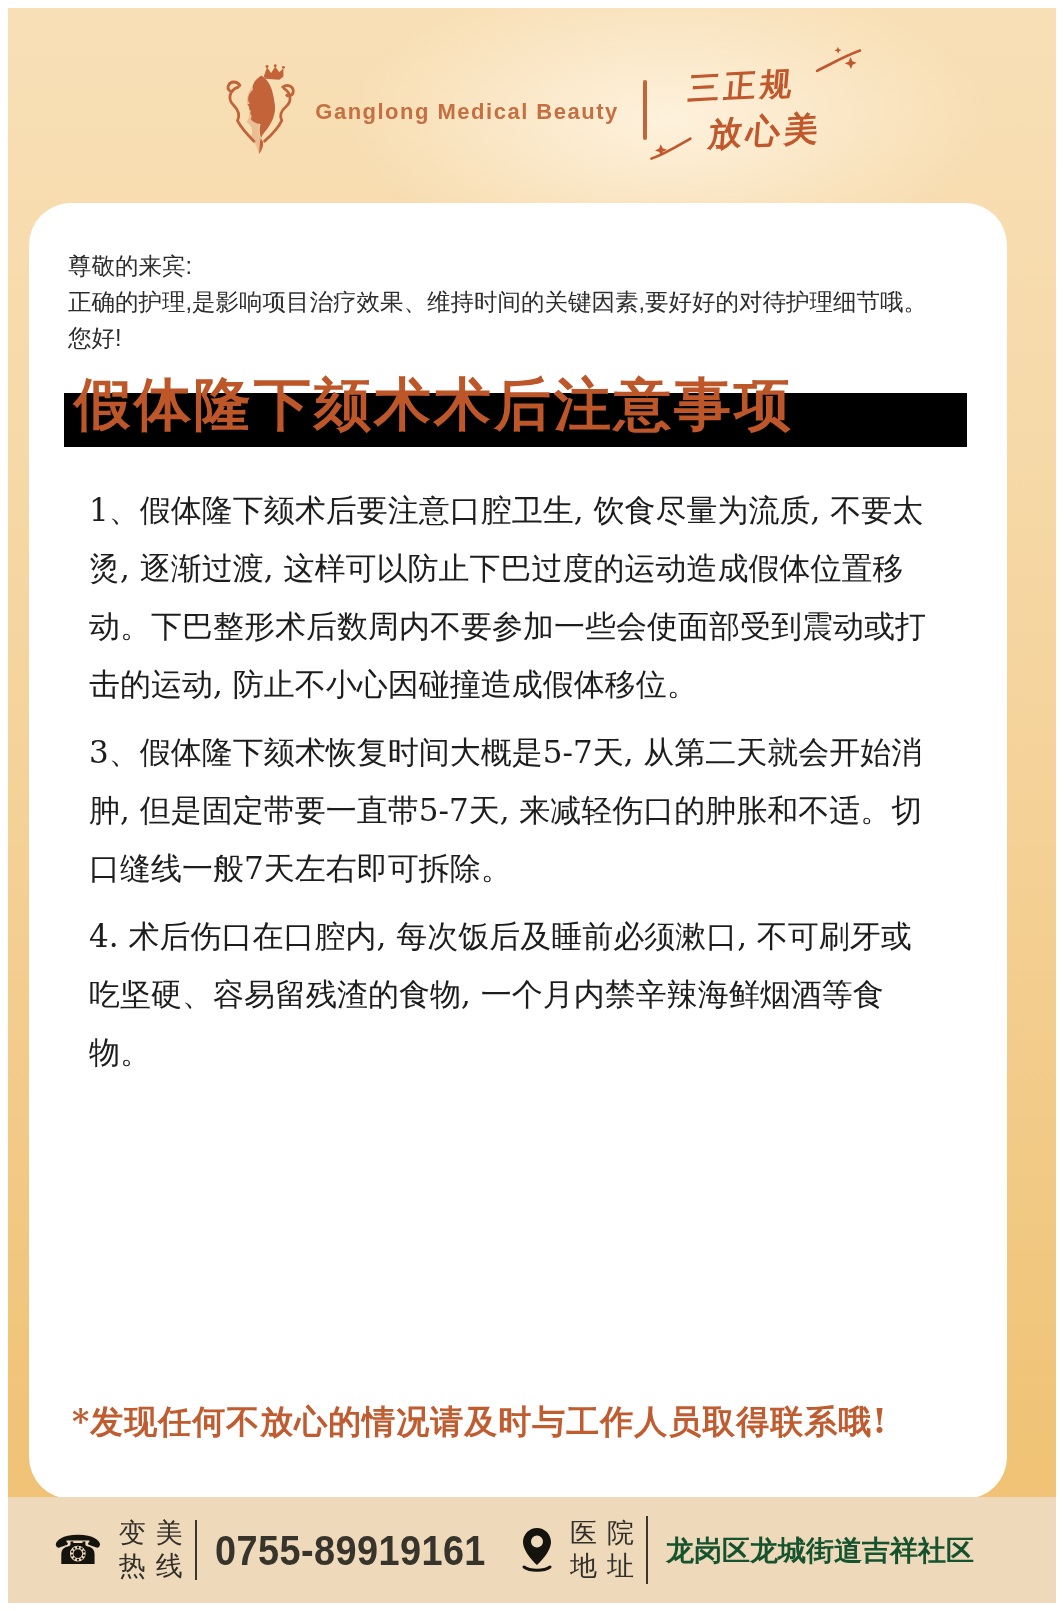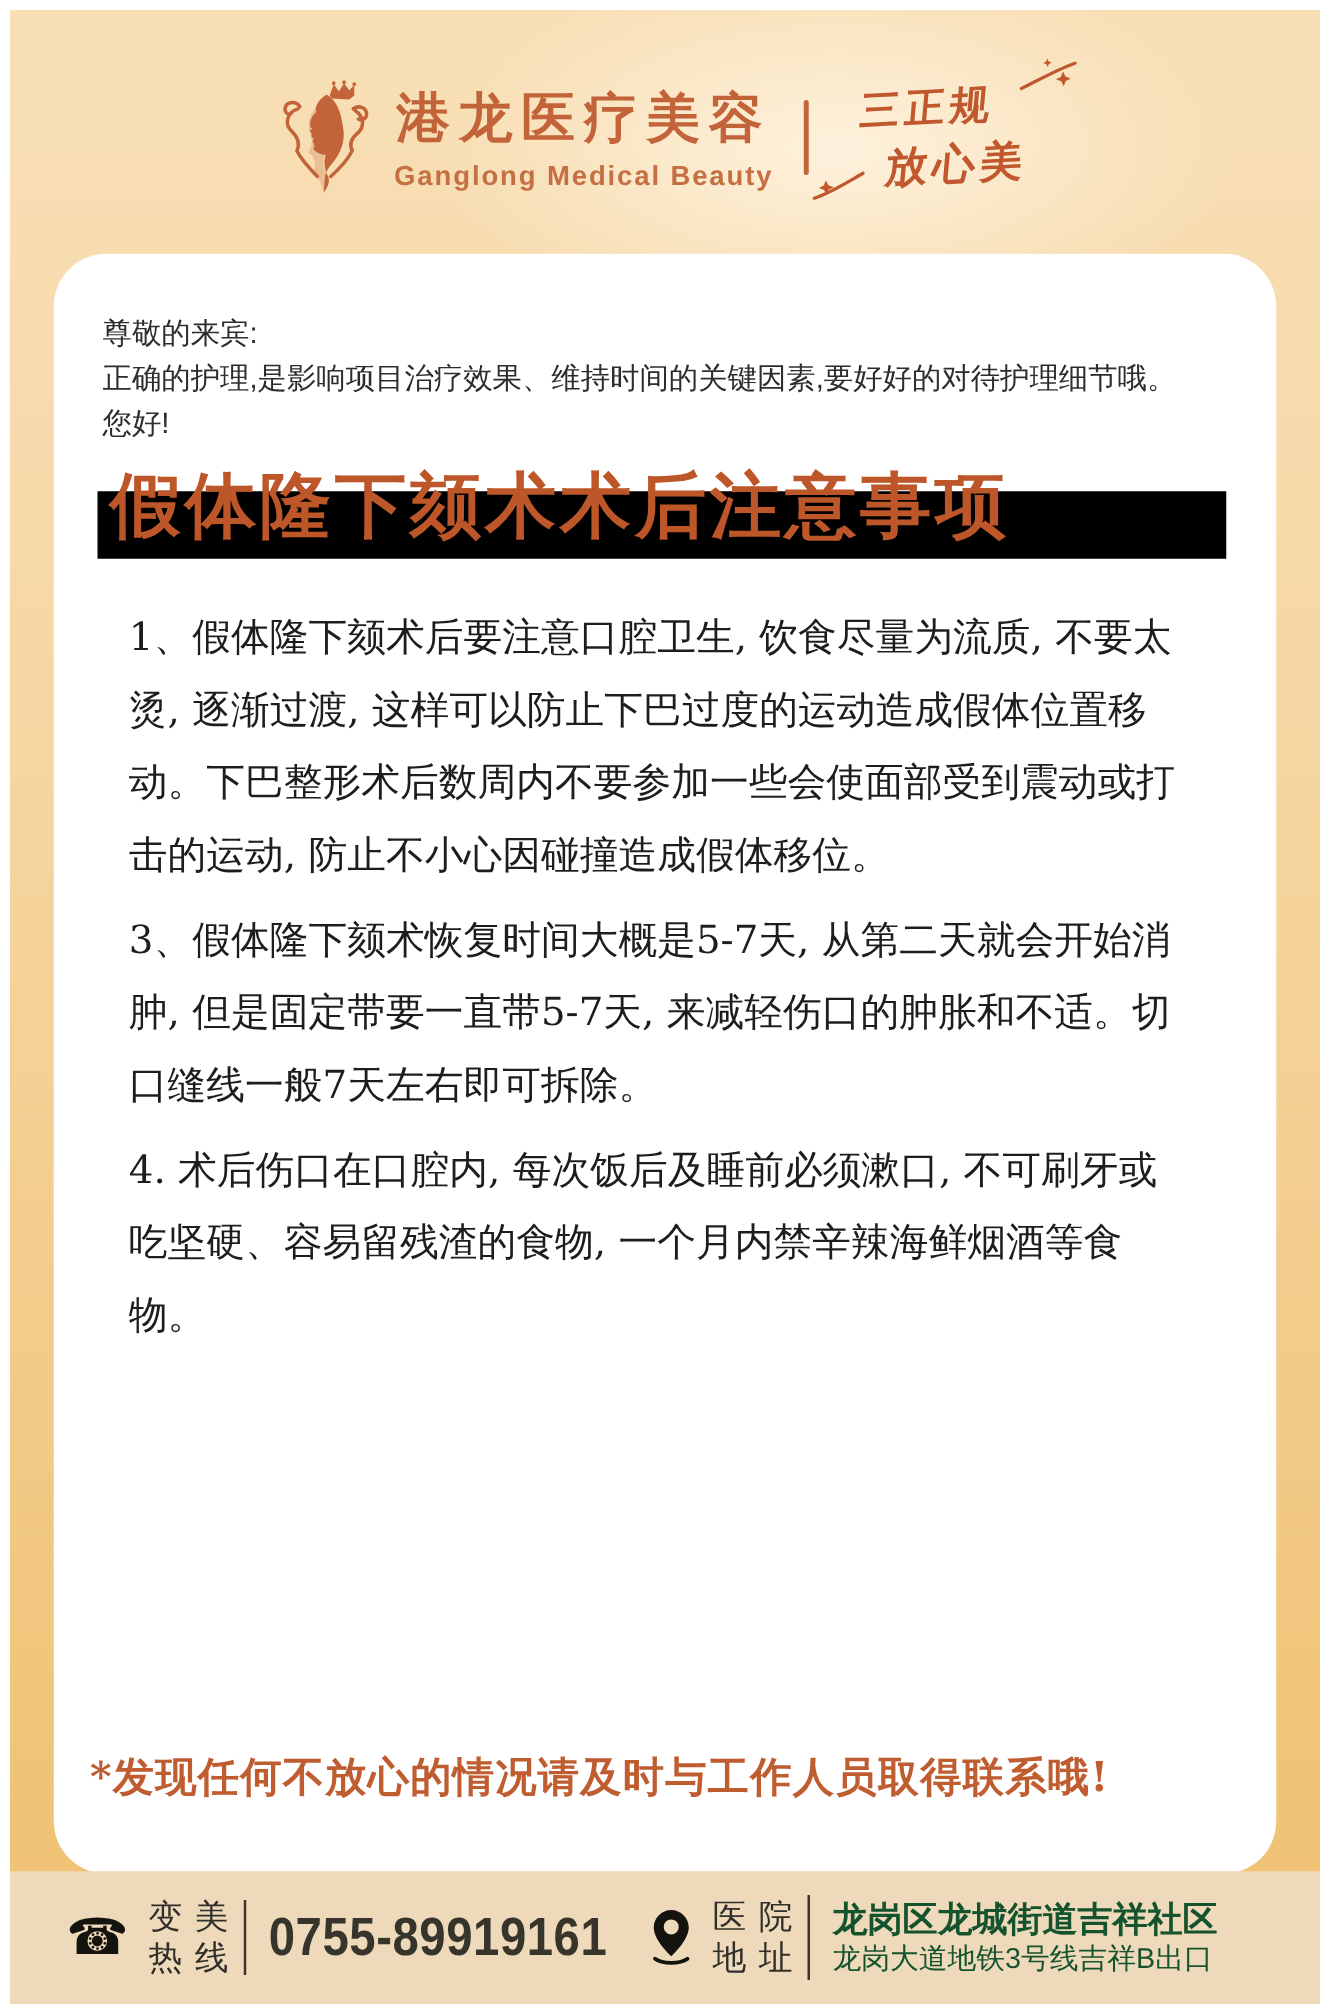--- a/index.html
+++ b/index.html
@@ -44,21 +44,21 @@
     transform:rotate(-3deg); padding:4px 26px 4px 20px;
   }
   .slogan-line { font-weight:800; transform:skewX(-8deg); letter-spacing:4px; white-space:nowrap; }
   .slogan-line1 { font-size:32px; }
   .slogan-line2 { font-size:34px; margin-left:18px; margin-top:1px; }
   .sparkle-tr { position:absolute; right:-18px; top:-10px; }
   .sparkle-bl { position:absolute; left:-22px; bottom:2px; }
 
   
   .card {
-    position:absolute; left:35px; top:195px;
+    position:absolute; left:21px; top:195px;
     width:978px; height:1296px;
     background:#ffffff; border-radius:42px;
   }
   .greeting {
     position:absolute; left:39px; top:45px;
     font-size:23.5px; line-height:36px; color:#2d2d2d;
     white-space:nowrap;
   }
   .title-band {
     position:absolute; left:35px; top:190px;
@@ -161,21 +161,20 @@
                  Z" fill="#c2633a"></path>
 
         <path d="M28,26 C24,20 16,21 14,26 C12,31 16,34 19,33
                  M26,28 C16,31 12,42 20,50 C26,56 28,63 25,69 C30,79 38,87 45,94" fill="none" stroke="#c2633a" stroke-width="3.4" stroke-linecap="round"></path>
 
         <path d="M80,28 C86,24 93,27 93,33 C93,38 88,40 85,38
                  M82,30 C90,35 92,45 84,52 C78,57 76,63 79,69 C74,79 66,87 58,94" fill="none" stroke="#c2633a" stroke-width="3.4" stroke-linecap="round"></path>
       </svg>
 
       <div class="brand-text">
-        <div class="brand-name">港龙医疗美容</div>
         <div class="brand-en">Ganglong Medical Beauty</div>
       </div>
 
       <div class="brand-divider"></div>
 
       <div class="slogan">
         <svg class="sparkle-tr" width="48" height="30" viewBox="0 0 48 30">
           <path d="M2,24 C16,18 32,10 46,6" fill="none" stroke="#c1572c" stroke-width="2.6" stroke-linecap="round"></path>
           <path d="M36,12 L37.8,16.2 L42,18 L37.8,19.8 L36,24 L34.2,19.8 L30,18 L34.2,16.2 Z" fill="#c1572c"></path>
           <path d="M24,1 L25,3.5 L27.5,4.5 L25,5.5 L24,8 L23,5.5 L20.5,4.5 L23,3.5 Z" fill="#c1572c"></path>
@@ -226,19 +225,18 @@
                    M17,21.5 a6,6 0 1 1 0,-12 a6,6 0 1 1 0,12 Z" fill="#15130e"></path>
           <path d="M4,41 A15,6.5 0 0 0 30,41" fill="none" stroke="#15130e" stroke-width="3" stroke-linecap="round"></path>
         </svg>
         <div class="contact-label">
           <div>医院</div>
           <div>地址</div>
         </div>
         <div class="v-line tall"></div>
         <div class="address-lines">
           <div class="address-line1">龙岗区龙城街道吉祥社区</div>
-          <div class="address-line2">龙岗大道地铁3号线吉祥B出口</div>
         </div>
       </div>
     </footer>
 
   </div>
 </div>
 
 </body></html>

